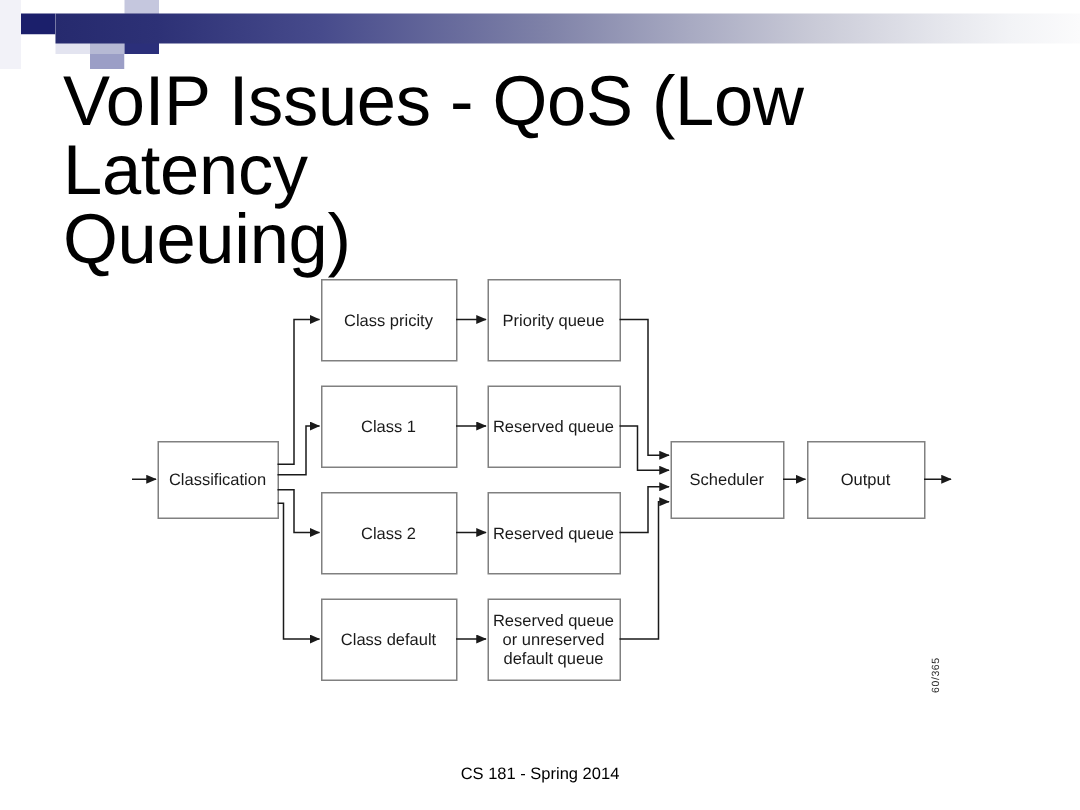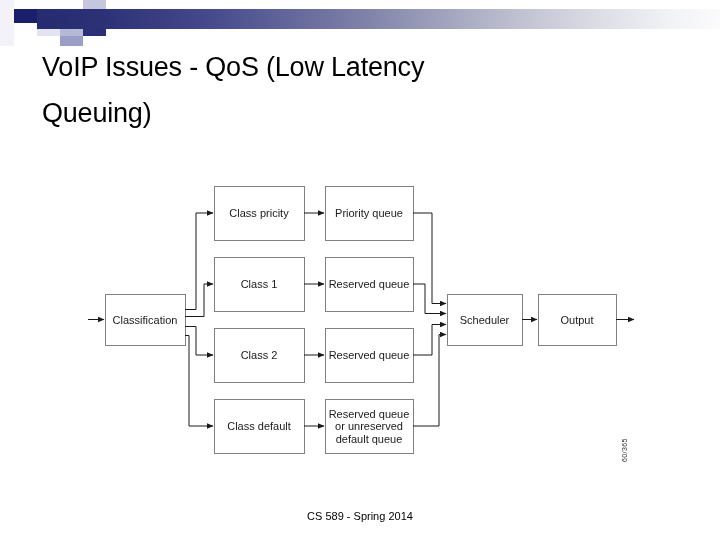--- a/index.html
+++ b/index.html
@@ -45,21 +45,21 @@
         #f2f3f6 93%,
         #fbfbfc 100%);
   }
 
   
   #slide-title {
     position: absolute;
     left: 42px;
     top: 44px;
     width: 650px;
-    font-size: 27px;
+    font-size: 47px;
     line-height: 46px;
     font-weight: normal;
     letter-spacing: -0.2px;
     color: #000000;
     white-space: pre-wrap;
   }
 
   
   #figure {
     position: absolute;
@@ -202,13 +202,13 @@
         <path d="M 413,355 L 432,355 L 432,324.5 L 446,324.5" fill="none" stroke="#1a1a1a" stroke-width="1" marker-end="url(#arrowhead)"></path>
         <path d="M 413,426 L 439,426 L 439,334.5 L 446,334.5" fill="none" stroke="#1a1a1a" stroke-width="1" marker-end="url(#arrowhead)"></path>
         <path d="M 522,319.5 L 537,319.5" fill="none" stroke="#1a1a1a" stroke-width="1" marker-end="url(#arrowhead)"></path>
         <path d="M 616,319.5 L 634,319.5" fill="none" stroke="#1a1a1a" stroke-width="1" marker-end="url(#arrowhead)"></path>
       </g>
   </svg>
 </div>
 
 <div id="figure-id">60/365</div>
 
-<div id="footer-text">CS 589 - Spring 2014</div>
+<div id="footer-text">CS 181 - Spring 2014</div>
 
 </body></html>

